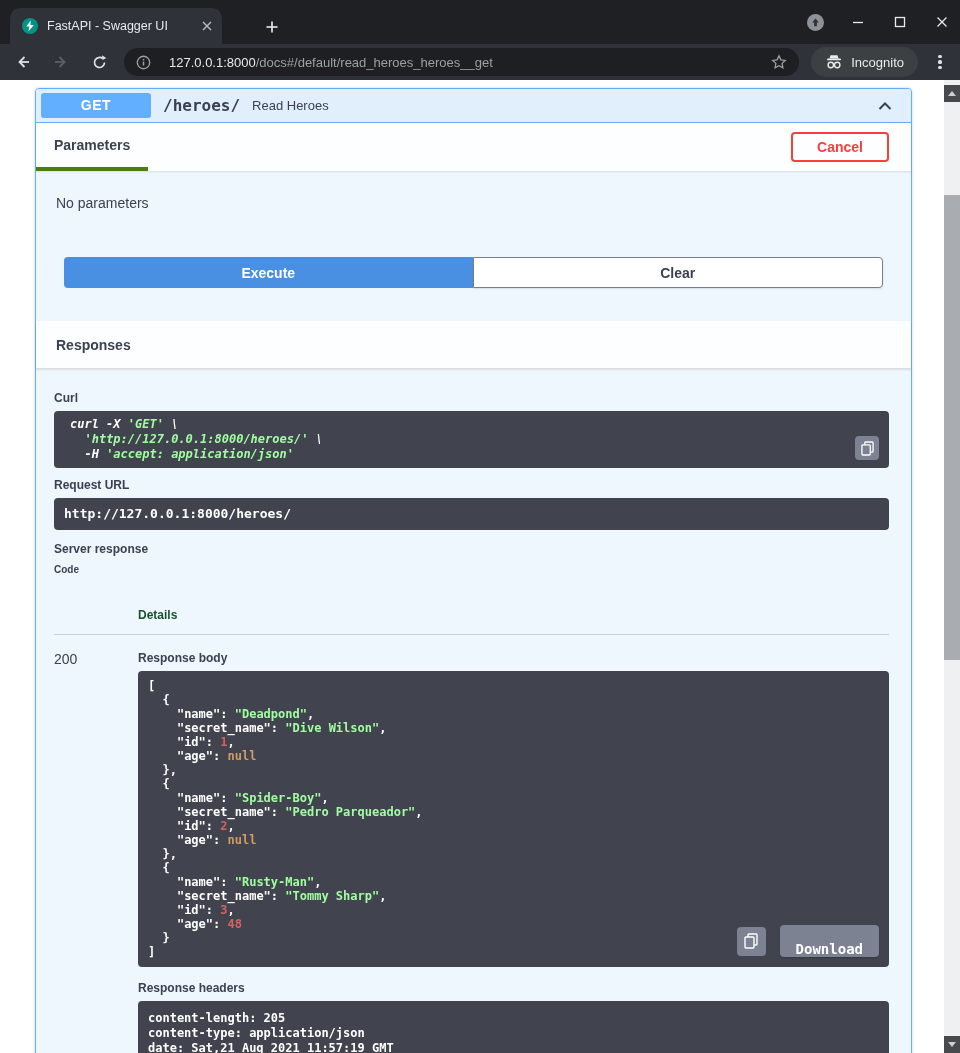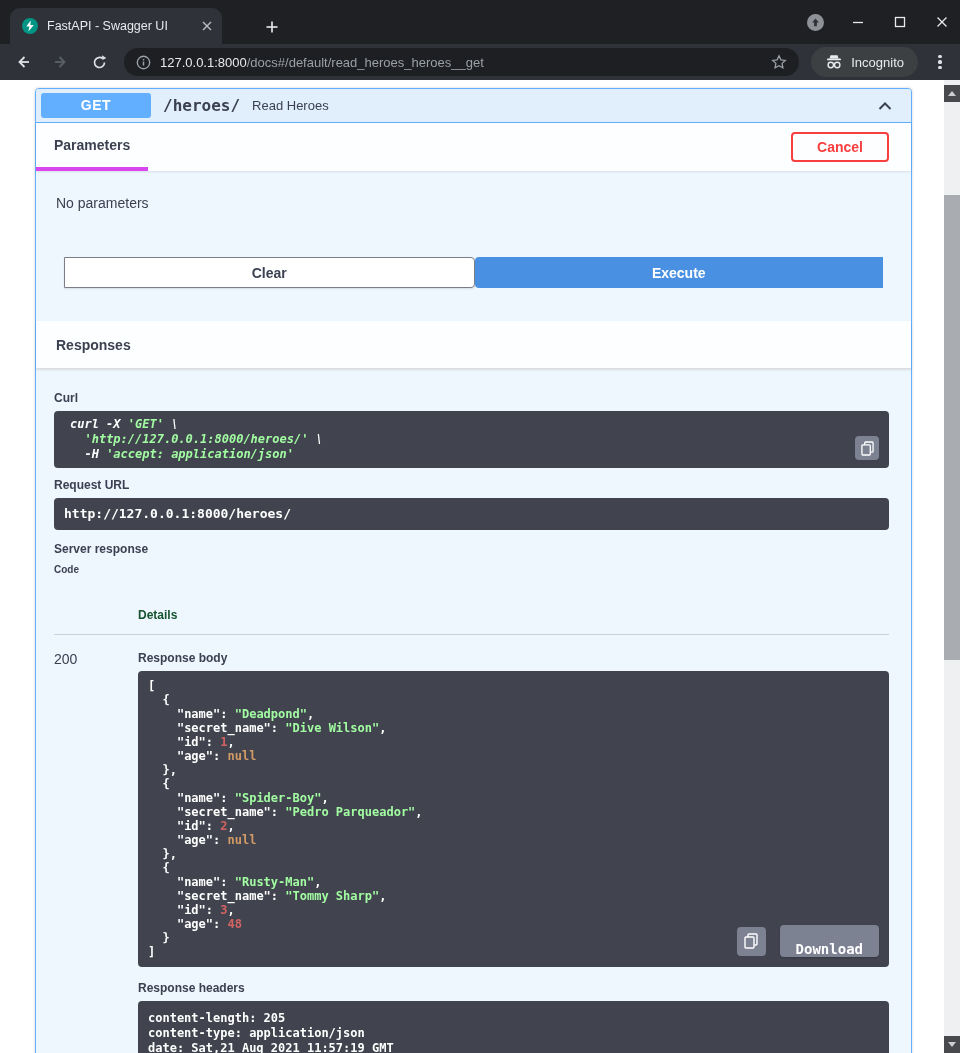--- a/index.html
+++ b/index.html
@@ -13,21 +13,21 @@
   .tab-title { color:#e8eaed; font-size:12.5px; flex:1; white-space:nowrap; overflow:hidden; }
   .icon-btn { display:flex; align-items:center; justify-content:center; cursor:pointer; }
   .newtab { position:absolute; left:260px; top:15px; width:24px; height:24px; }
   .titlebar-right { position:absolute; right:10px; top:0; height:44px; display:flex; align-items:center; gap:26px; }
   .win-btn { width:16px; height:16px; display:flex; align-items:center; justify-content:center; }
 
   .toolbar { position:absolute; top:44px; left:0; right:0; height:36px; background:#2f3238;
              display:flex; align-items:center; padding:0 10px; gap:12px; }
   .nav-btn { width:26px; height:26px; display:flex; align-items:center; justify-content:center; }
   .urlbar { flex:1; height:28px; background:#1d1f22; border-radius:14px; display:flex; align-items:center;
-            padding:0 12px; gap:9px; min-width:0; }
+            padding:0 12px; gap:18px; min-width:0; }
   .url-text { flex:1; font-size:13px; white-space:nowrap; overflow:hidden; }
   .url-host { color:#e8eaed; }
   .url-path { color:#9aa0a6; }
   .incognito-chip { height:30px; background:#3c4043; border-radius:15px; display:flex; align-items:center;
                     gap:8px; padding:0 14px; }
   .incognito-label { color:#e8eaed; font-size:13px; }
   .dots { display:flex; flex-direction:column; gap:2.5px; align-items:center; width:20px; }
   .dots i { width:3.2px; height:3.2px; border-radius:50%; background:#dfe1e5; }
 
   
@@ -47,21 +47,21 @@
                      background:#e1eefb; border-bottom:1px solid #61affe; border-radius:3px 3px 0 0; cursor:pointer; }
   .method-badge { background:#61affe; color:#fff; font-weight:700; font-size:14px; width:110px; height:25px;
                   line-height:25px; text-align:center; border-radius:3px; letter-spacing:.5px; }
   .op-path { font-family:"DejaVu Sans Mono", monospace; font-weight:700; font-size:16px; color:#3b4151; }
   .op-desc { font-size:13px; color:#3b4151; }
   .chevron { margin-left:auto; }
 
   .section-header { background:rgba(255,255,255,.85); box-shadow:0 1px 2px rgba(0,0,0,.1);
                     display:flex; align-items:center; }
   .params-header { justify-content:space-between; height:48px; padding-right:22px; }
-  .tab-item { height:100%; display:flex; align-items:center; padding:0 18px; border-bottom:4px solid #d946ef;
+  .tab-item { height:100%; display:flex; align-items:center; padding:0 18px; border-bottom:4px solid #4d7c0f;
               font-size:14px; font-weight:700; color:#3b4151; cursor:pointer; }
   .btn { font-family:inherit; cursor:pointer; }
   .btn-cancel { border:2px solid #f93e3e; color:#f93e3e; background:transparent; border-radius:4px;
                 font-weight:700; font-size:14px; padding:5px 24px; }
   .no-params { padding:24px 20px 34px; font-size:14px; }
   .execute-row { display:flex; padding:12px 28px 33px; }
   .btn-execute { flex:1; background:#4990e2; color:#fff; font-weight:700; font-size:14px; border:none;
                  border-radius:4px 0 0 4px; height:31px; }
   .btn-clear { flex:1; background:#fff; color:#3b4151; font-weight:700; font-size:14px;
                border:1px solid #7a7f87; border-radius:0 4px 4px 0; height:31px; box-shadow:0 1px 2px rgba(0,0,0,.1); }
@@ -223,22 +223,22 @@
     <div class="section-header params-header">
       <div class="tab-item">
         <span>Parameters</span>
       </div>
       <button class="btn btn-cancel">Cancel</button>
     </div>
 
     <div class="no-params">No parameters</div>
 
     <div class="execute-row">
+      <button class="btn btn-execute">Execute</button>
       <button class="btn btn-clear">Clear</button>
-      <button class="btn btn-execute">Execute</button>
     </div>
 
     <div class="section-header responses-header">
       <h4>Responses</h4>
     </div>
 
     <div class="responses-inner">
 
       <h4 class="block-label">Curl</h4>
       <div class="codeblock curl-block">

